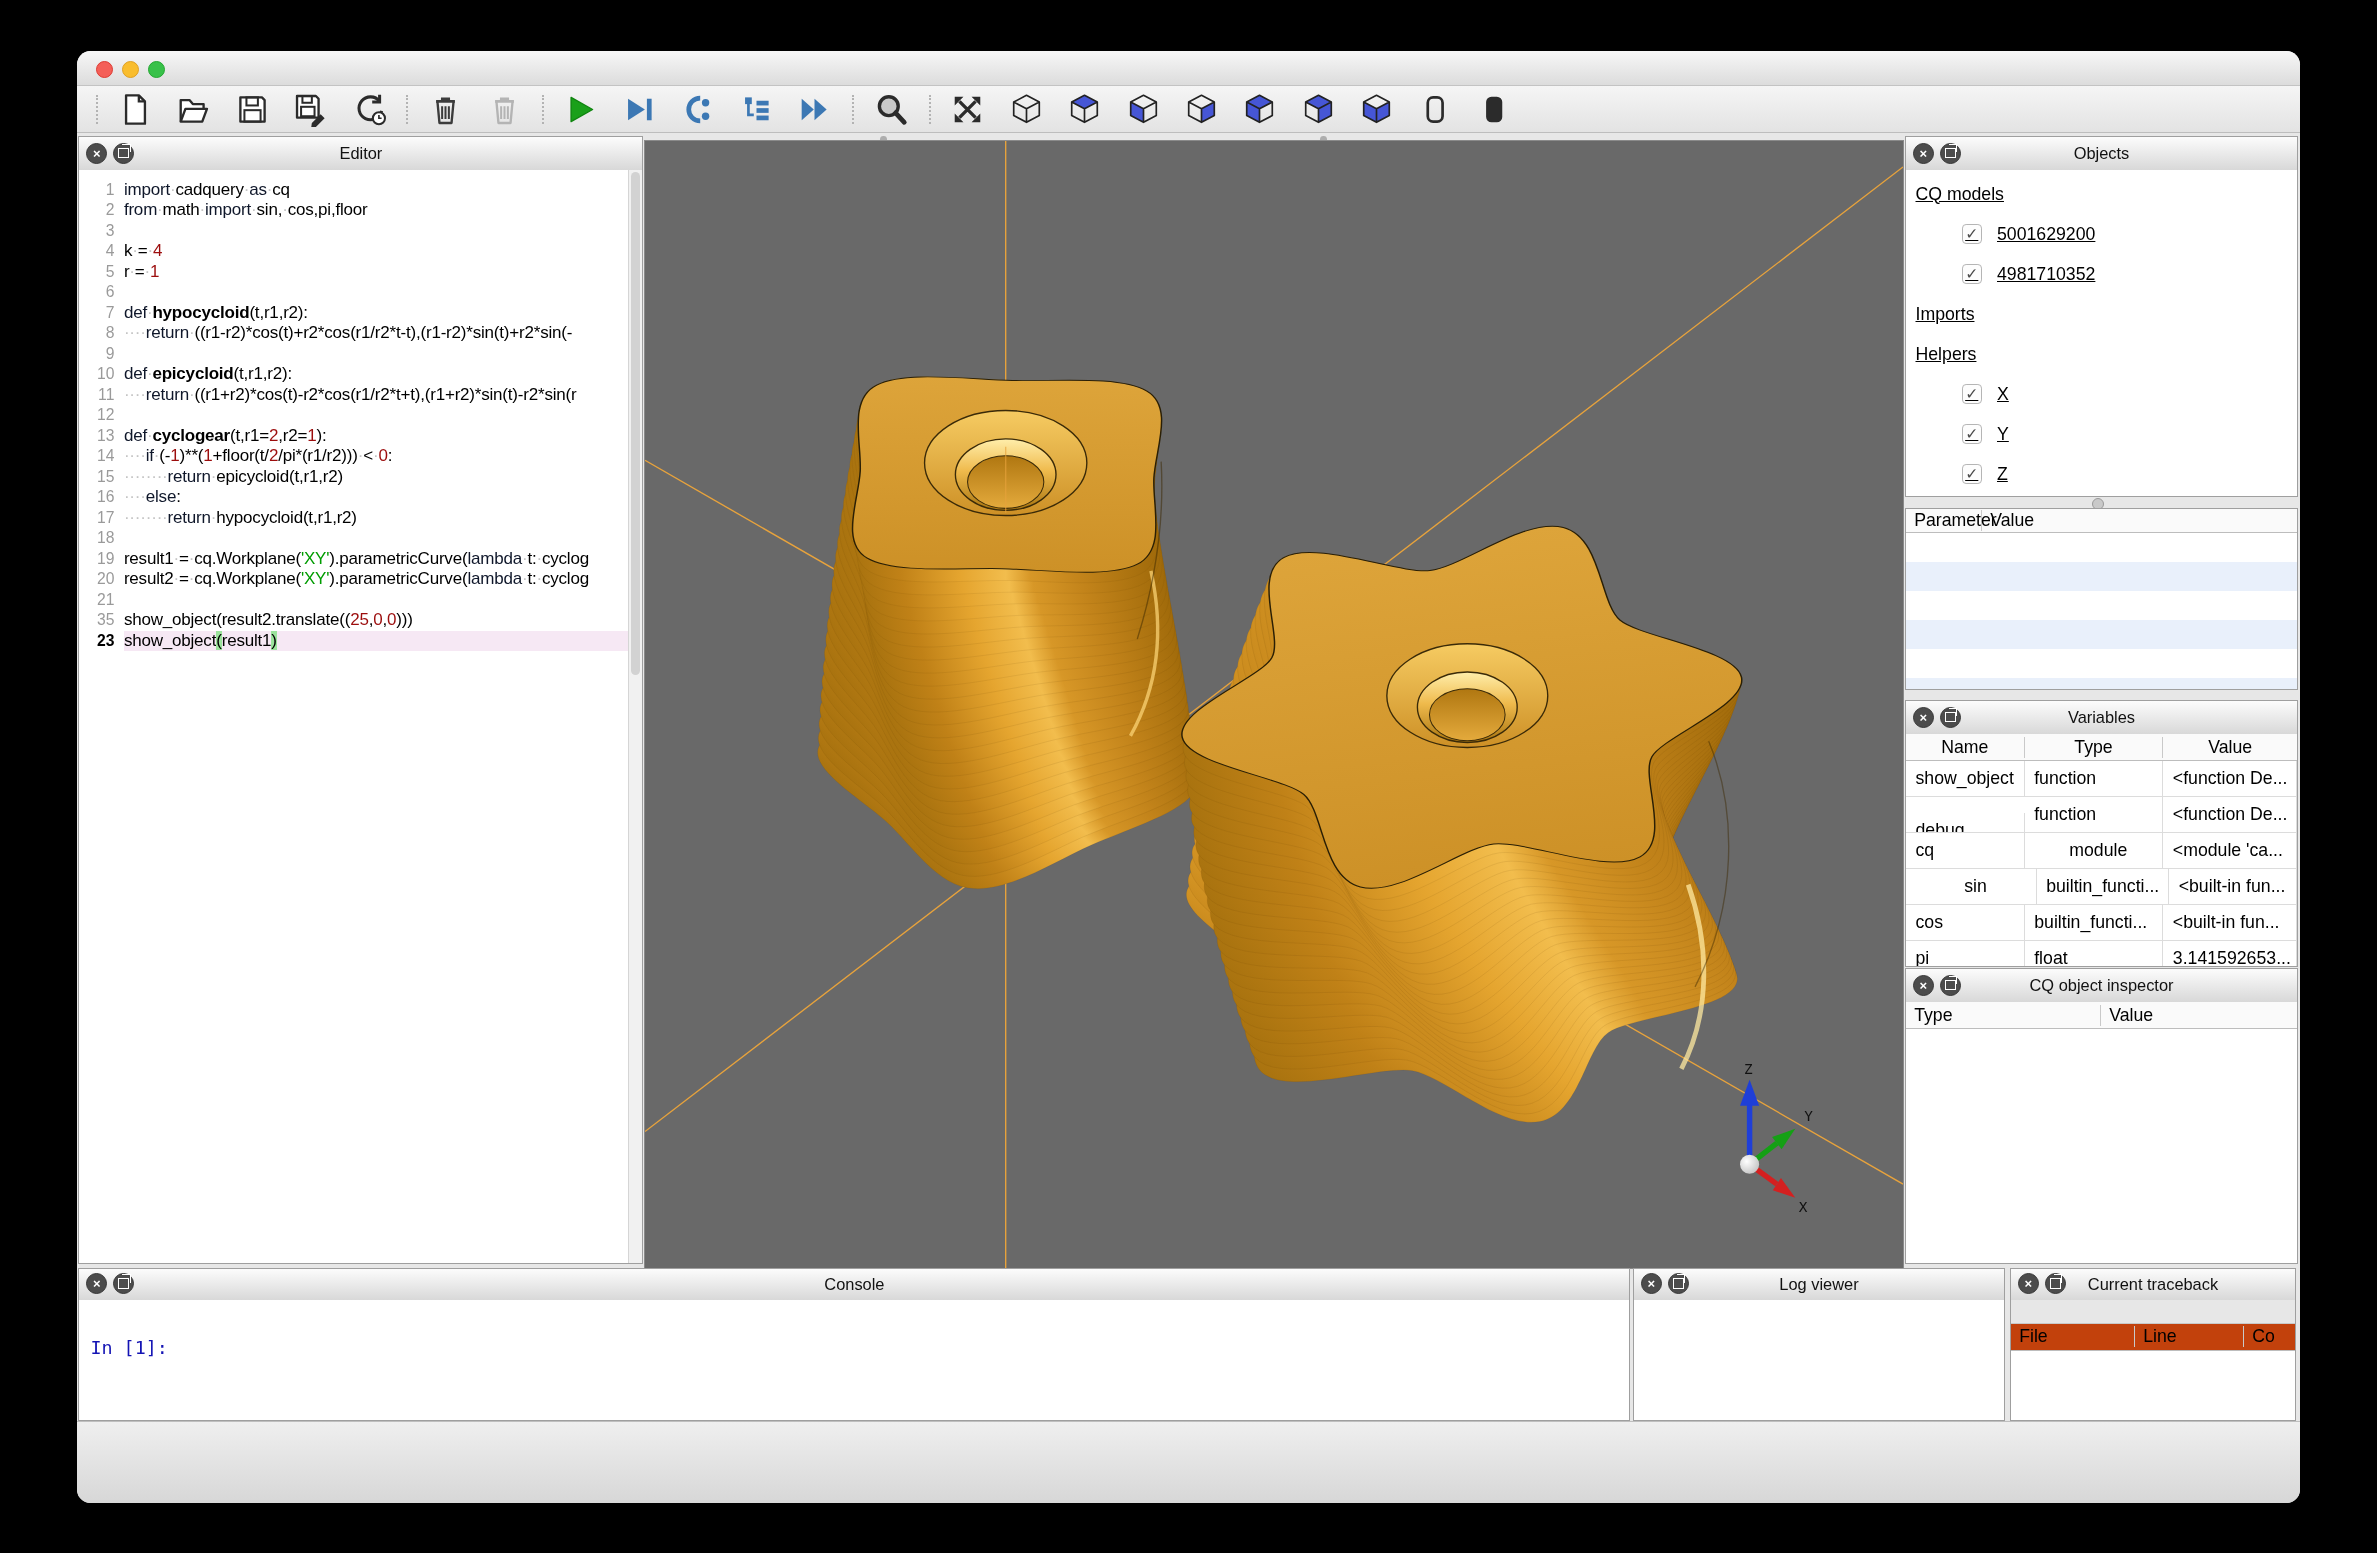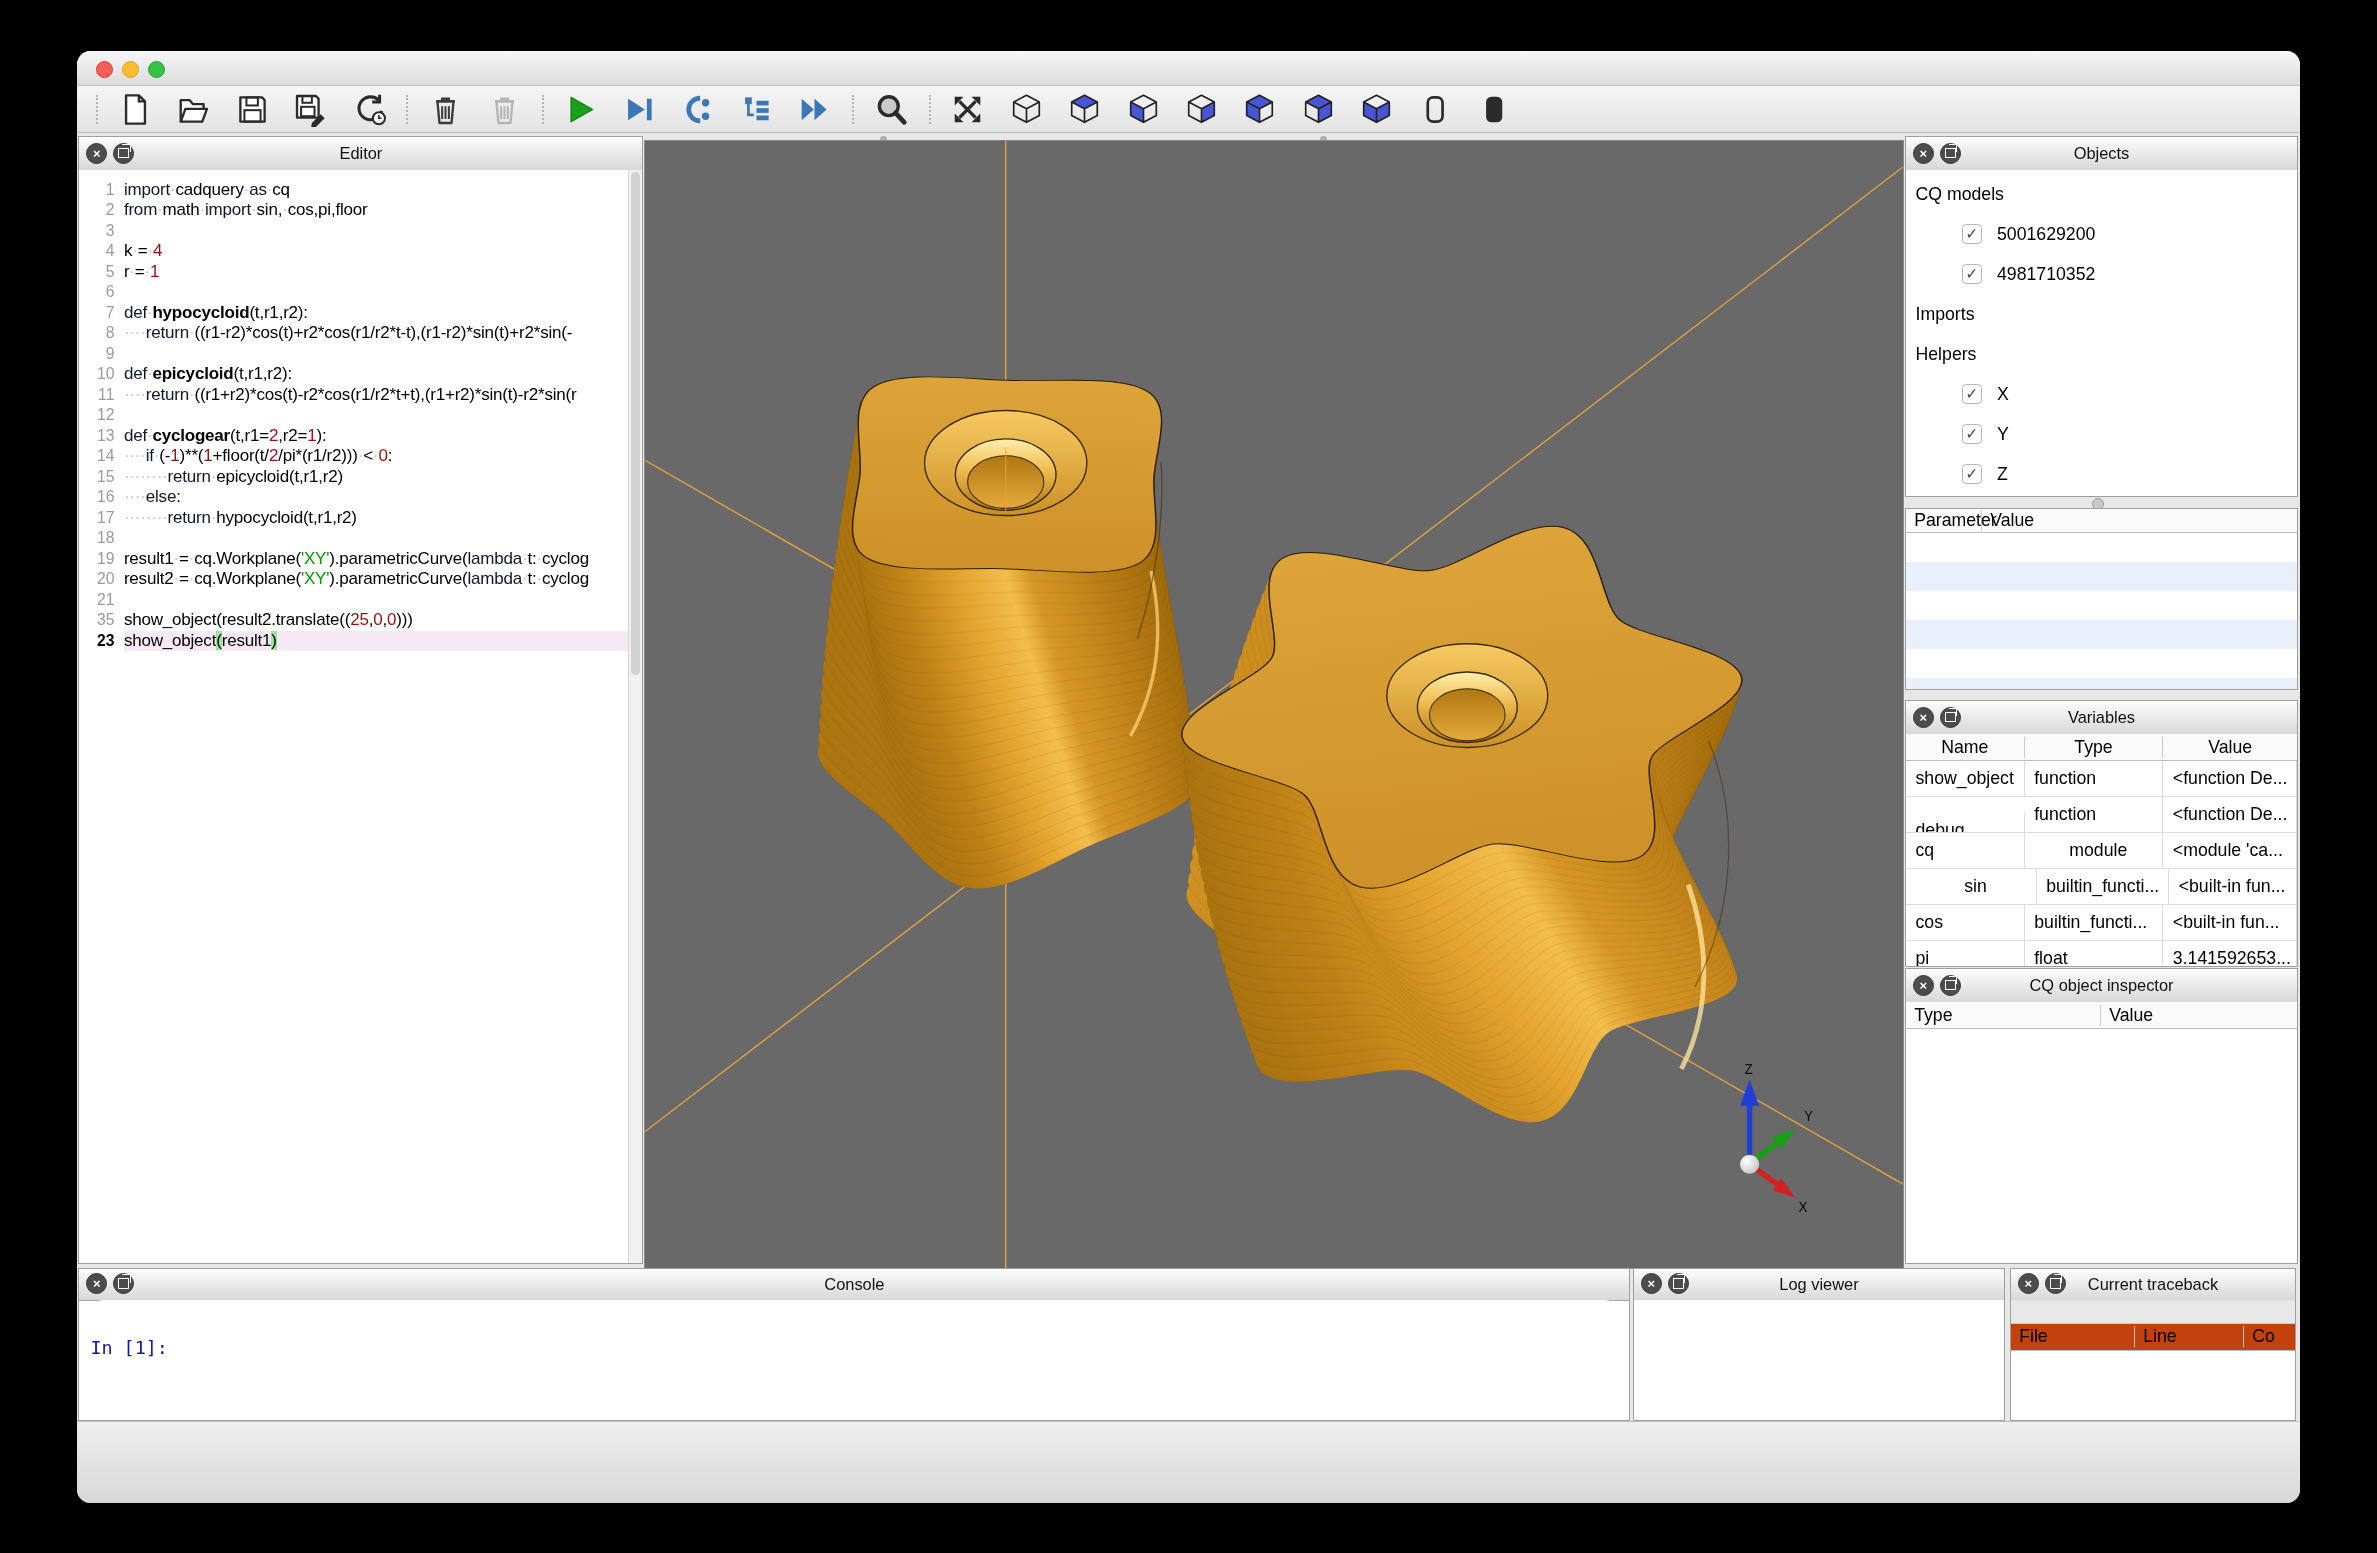--- a/index.html
+++ b/index.html
@@ -31,21 +31,21 @@
   .ctext{flex:1;font-size:17px;letter-spacing:-0.2px;color:#000;white-space:pre;overflow:hidden;}
   .cl.cur .ctext{background:#f6e8f4;}
   .c-k{color:#0f172a;}.c-n{color:#9c0d0d;}.c-s{color:#009c00;}.c-f{font-weight:bold;color:#000;}
   .c-w{color:#c4c4c4;}.c-m{background:#9ce39c;}
   .scrollbar{position:absolute;right:0;top:33px;bottom:0;width:13.6px;background:#f1f1f1;border-left:0.7px solid #d5d5d5;}
   .thumb{position:absolute;left:2px;right:2px;top:2px;height:46%;background:#d2d2d2;border-radius:5.5px;}
   
   .vp{position:absolute;left:567px;top:89px;width:1258px;height:1127px;border:0.7px solid #8a8a8a;box-sizing:content-box;}
   .vp svg{display:block;width:100%;height:100%;}
   
-  .trow{display:flex;align-items:center;height:40px;font-size:17.7px;color:#000;}
+  .trow{display:flex;align-items:center;height:40px;font-size:17.7px;color:#000;text-decoration:underline;}
   .cb{flex:none;width:20.5px;height:20.5px;border:1.4px solid #b5b5b5;border-radius:4.1px;background:#fdfdfd;box-sizing:border-box;margin-right:15px;color:#4a4a4a;font-size:15.7px;line-height:17px;text-align:center;}
   .thdr{display:flex;background:#fafafa;border-bottom:0.7px solid #bdbdbd;}
   .thdr span{font-size:17.7px;color:#000;}
   .vcell{box-sizing:border-box;padding-left:9.5px;overflow:hidden;white-space:nowrap;}
   .vrow{display:flex;height:35px;line-height:35px;font-size:17.7px;border-bottom:0.7px solid #dcdcdc;}
   .vrow .vcell{border-right:0.7px solid #dcdcdc;}
   .stripe{height:29px;}
   .consoletext{font-family:"DejaVu Sans Mono",monospace;font-size:18.4px;color:#1414b4;padding:37px 0 0 11px;}
   .statusbar{position:absolute;left:0;right:0;bottom:0;height:81px;background:linear-gradient(#efefef,#d7d7d7);border-top:0.7px solid #bfbfbf;}
 </style>
@@ -580,21 +580,21 @@
   <div class="panel" style="left:1.4px;top:1217px;width:1552px;height:153px;">
     <div class="phead" style="height:31px;">
       <div class="pbtns" style="top:4.1px;">
         <span class="pbtn">×</span>
         <span class="pbtn">
               <span class="fsq"></span>
             </span>
       </div>
       <span class="ptitle">Console</span>
     </div>
-    <div class="pbody" style="top:31px;border-radius:26px;">
+    <div class="pbody" style="top:31px;">
       <div class="consoletext">In [1]:</div>
     </div>
   </div>
 
   <div class="panel" style="left:1556px;top:1217px;width:372px;height:153px;">
     <div class="phead" style="height:31px;">
       <div class="pbtns" style="top:4.1px;">
         <span class="pbtn">×</span>
         <span class="pbtn">
               <span class="fsq"></span>

